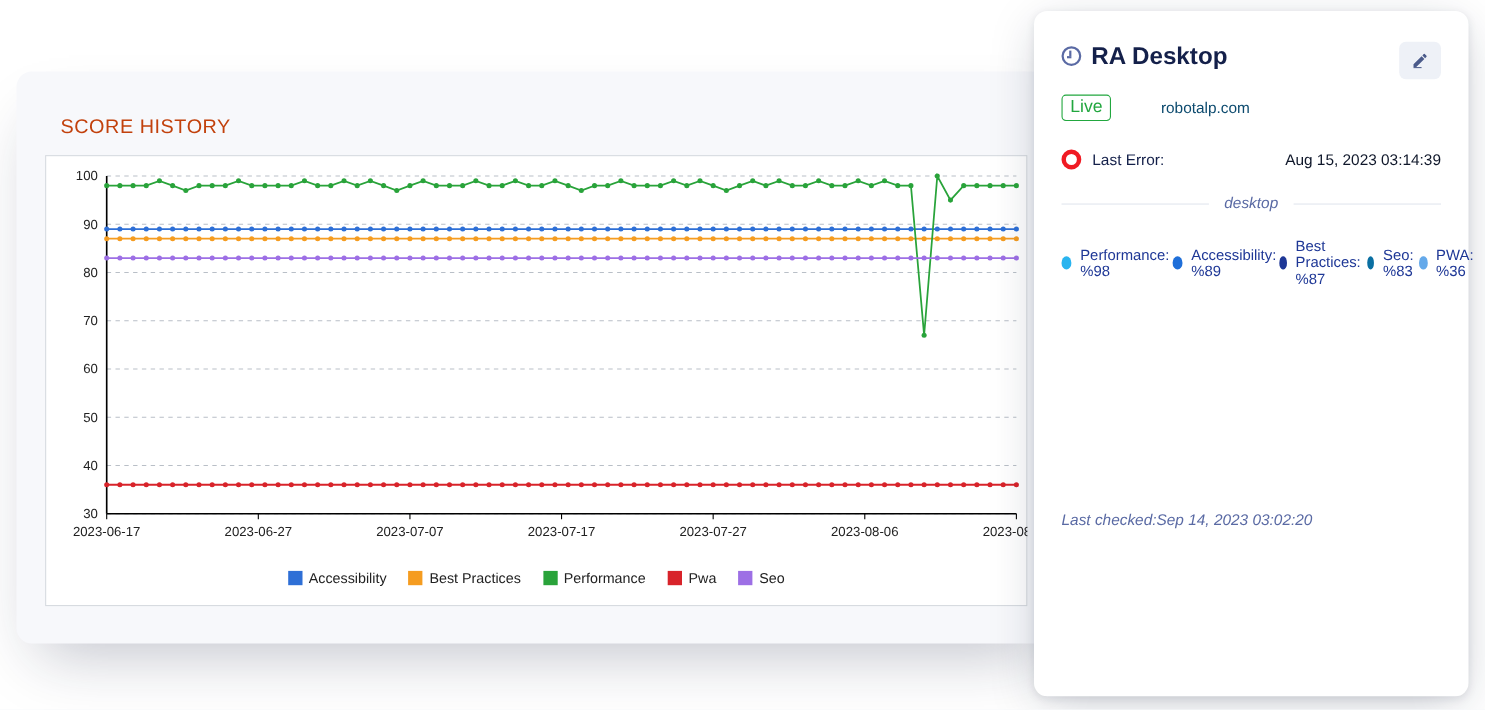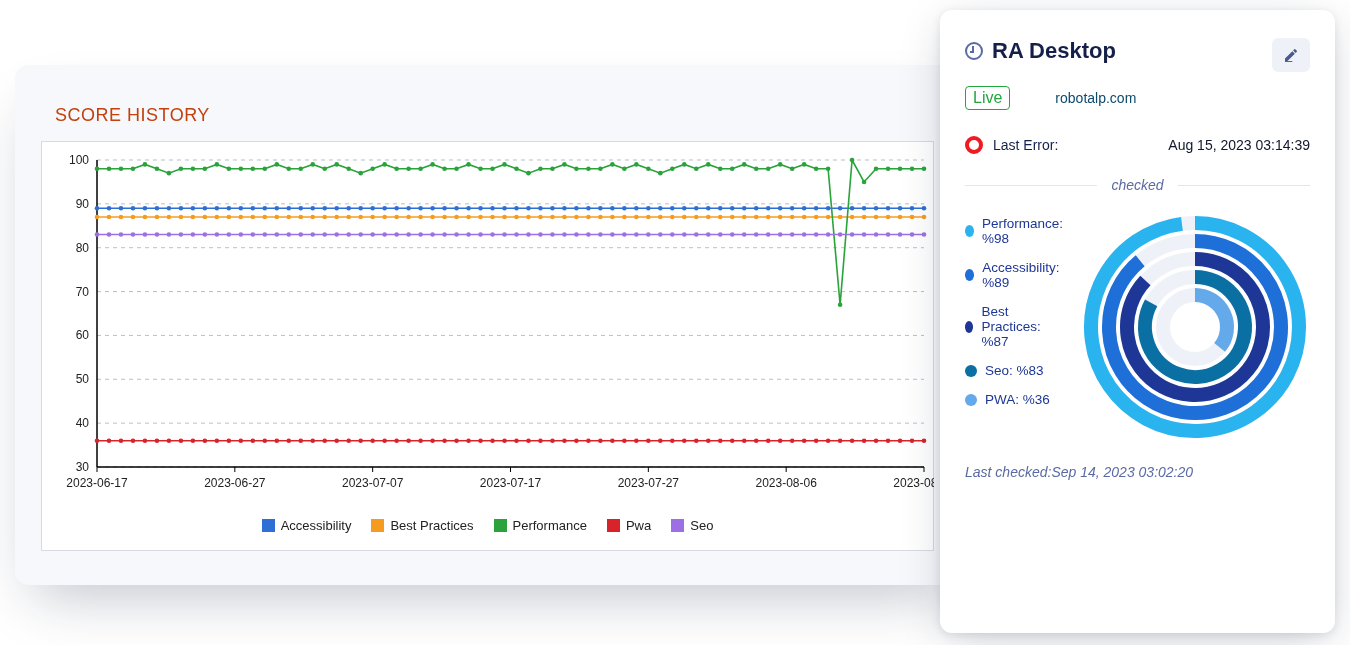--- a/index.html
+++ b/index.html
@@ -153,22 +153,20 @@
     font-size:14px;
     z-index:1;
   }
   .metrics-row {
     display: flex;
     gap: 14px;
     align-items: flex-start;
   }
   .metrics-list {
     display: flex;
-    flex-direction: column;
-    gap: 14px;
     padding-top: 4px;
   }
   .metric-item {
     display: flex;
     align-items: center;
     gap: 8px;
     color: #1e3796;
     font-size: 13.5px;
     font-weight: 500;
   }
@@ -623,21 +621,21 @@
 
   <div class="error-row">
     <div class="error-left">
       <span class="error-circle"></span>
       <span>Last Error:</span>
     </div>
     <span class="error-time">Aug 15, 2023 03:14:39</span>
   </div>
 
   <div class="divider-label">
-    <span>checked</span>
+    <span>desktop</span>
   </div>
 
   <div class="metrics-row">
     <div class="metrics-list" id="metrics-list">
         <div class="metric-item">
           <span class="dot" style="background: rgb(41, 180, 239);"></span>
           <span>Performance: %98</span>
         </div>
         <div class="metric-item">
           <span class="dot" style="background: rgb(31, 111, 217);"></span>

